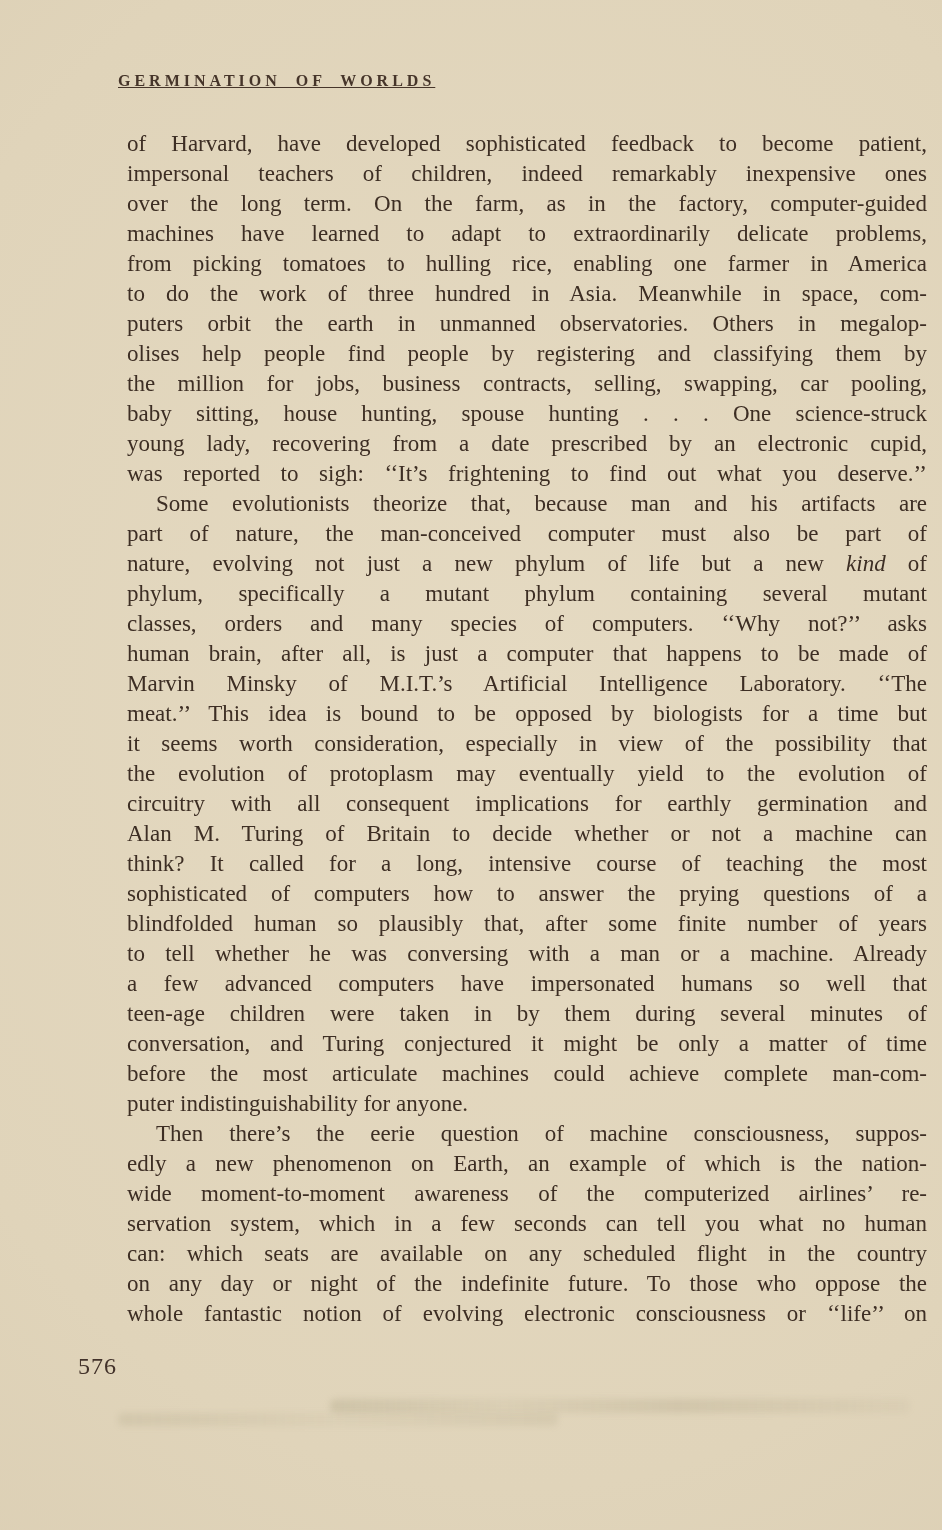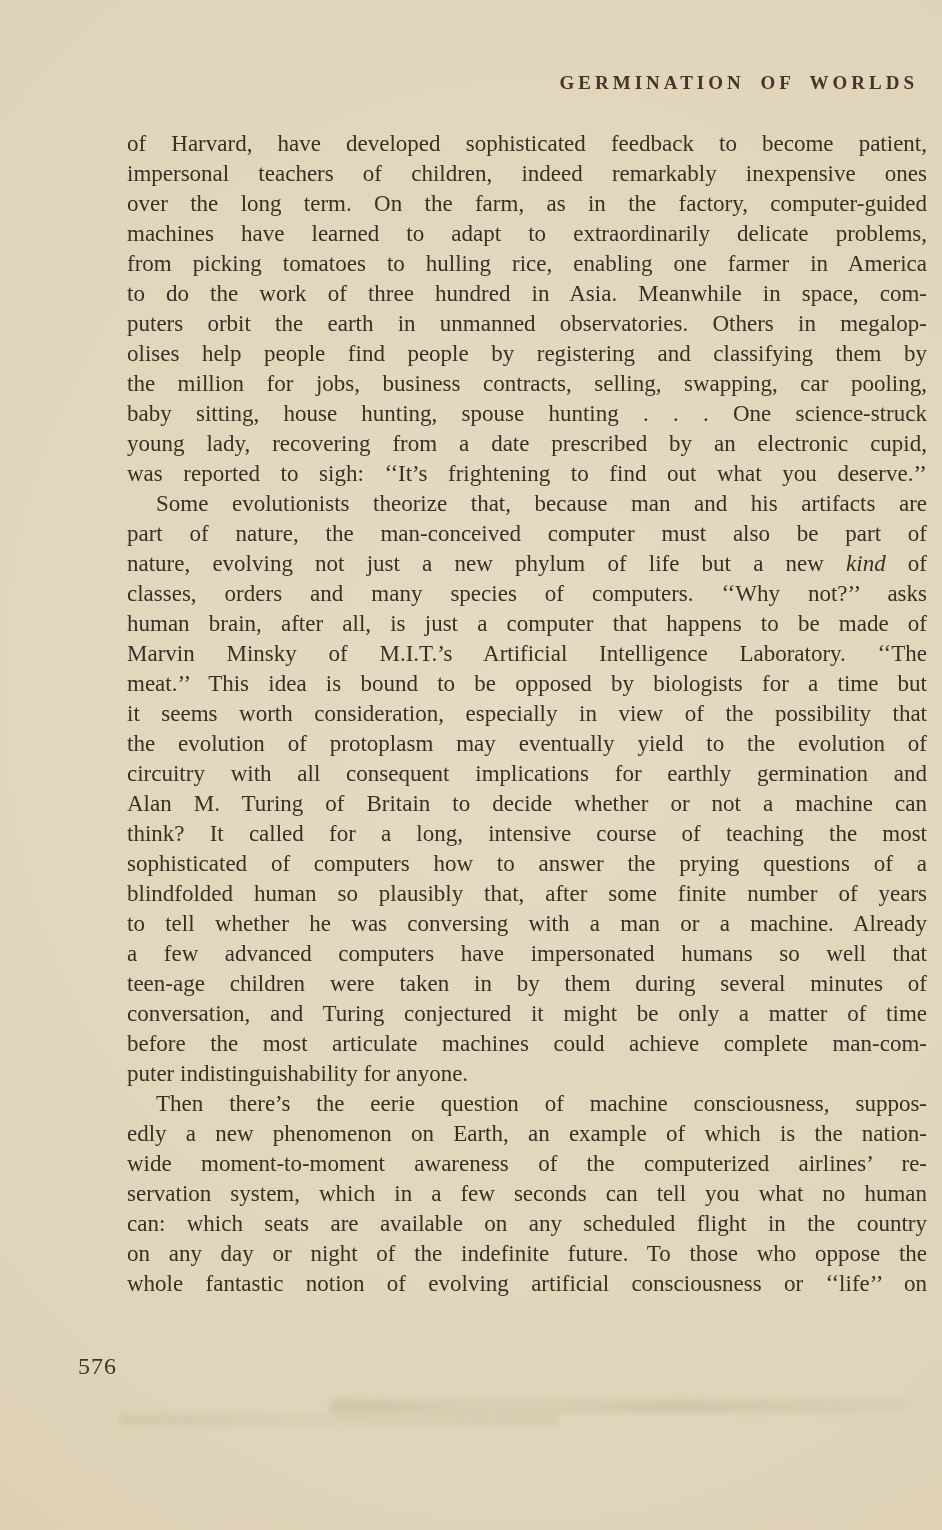--- a/index.html
+++ b/index.html
@@ -16,26 +16,27 @@
     font-family: "Liberation Serif", "DejaVu Serif", serif;
     color: #3d2e24;
   }
 
   
   .running-head {
     position: absolute;
     top: 72px;
     left: 118px;
     width: 800px;
-    text-align: right;
-    font-size: 19px;
+    text-align: left;
+    font-size: 16px;
     font-weight: bold;
     letter-spacing: 4px;
     word-spacing: 7px;
     color: #46352a;
+    text-decoration: underline;
   }
 
   
   .text-block {
     position: absolute;
     top: 129px;
     left: 118px;
     width: 800px;
     font-size: 23px;
     margin-left: 9px;
@@ -96,20 +97,21 @@
         <div class="line">olises help people find people by registering and classifying them by</div>
         <div class="line">the million for jobs, business contracts, selling, swapping, car pooling,</div>
         <div class="line">baby sitting, house hunting, spouse hunting . . . One science-struck</div>
         <div class="line">young lady, recovering from a date prescribed by an electronic cupid,</div>
         <div class="line">was reported to sigh: ‘‘It’s frightening to find out what you deserve.’’</div>
       </div>
       <div>
         <div class="line indent">Some evolutionists theorize that, because man and his artifacts are</div>
         <div class="line">part of nature, the man-conceived computer must also be part of</div>
         <div class="line">nature, evolving not just a new phylum of life but a new <i>kind</i> of</div>
+        <div class="line">phylum, specifically a mutant phylum containing several mutant</div>
         <div class="line">classes, orders and many species of computers. ‘‘Why not?’’ asks</div>
         <div class="line">human brain, after all, is just a computer that happens to be made of</div>
         <div class="line">Marvin Minsky of M.I.T.’s Artificial Intelligence Laboratory. ‘‘The</div>
         <div class="line">meat.’’ This idea is bound to be opposed by biologists for a time but</div>
         <div class="line">it seems worth consideration, especially in view of the possibility that</div>
         <div class="line">the evolution of protoplasm may eventually yield to the evolution of</div>
         <div class="line">circuitry with all consequent implications for earthly germination and</div>
         <div class="line">Alan M. Turing of Britain to decide whether or not a machine can</div>
         <div class="line">think? It called for a long, intensive course of teaching the most</div>
         <div class="line">sophisticated of computers how to answer the prying questions of a</div>
@@ -121,21 +123,21 @@
         <div class="line">before the most articulate machines could achieve complete man-com-</div>
         <div class="line last">puter indistinguishability for anyone.</div>
       </div>
       <div>
         <div class="line indent">Then there’s the eerie question of machine consciousness, suppos-</div>
         <div class="line">edly a new phenomenon on Earth, an example of which is the nation-</div>
         <div class="line">wide moment-to-moment awareness of the computerized airlines’ re-</div>
         <div class="line">servation system, which in a few seconds can tell you what no human</div>
         <div class="line">can: which seats are available on any scheduled flight in the country</div>
         <div class="line">on any day or night of the indefinite future. To those who oppose the</div>
-        <div class="line">whole fantastic notion of evolving artificial consciousness or ‘‘life’’ on</div>
+        <div class="line">whole fantastic notion of evolving electronic consciousness or ‘‘life’’ on</div>
       </div>
     </div>
 
   <div class="folio">576</div>
 
   <div class="smudge smudge-1"></div>
   <div class="smudge smudge-2"></div>
 
 </div>
 

